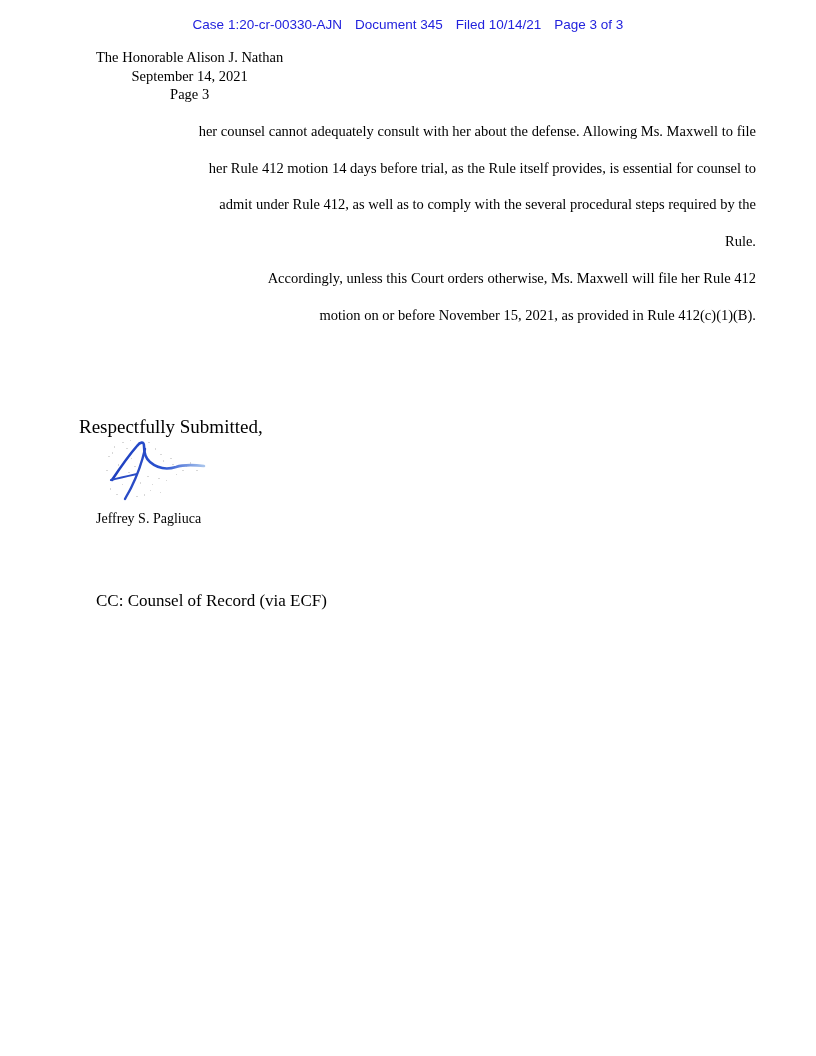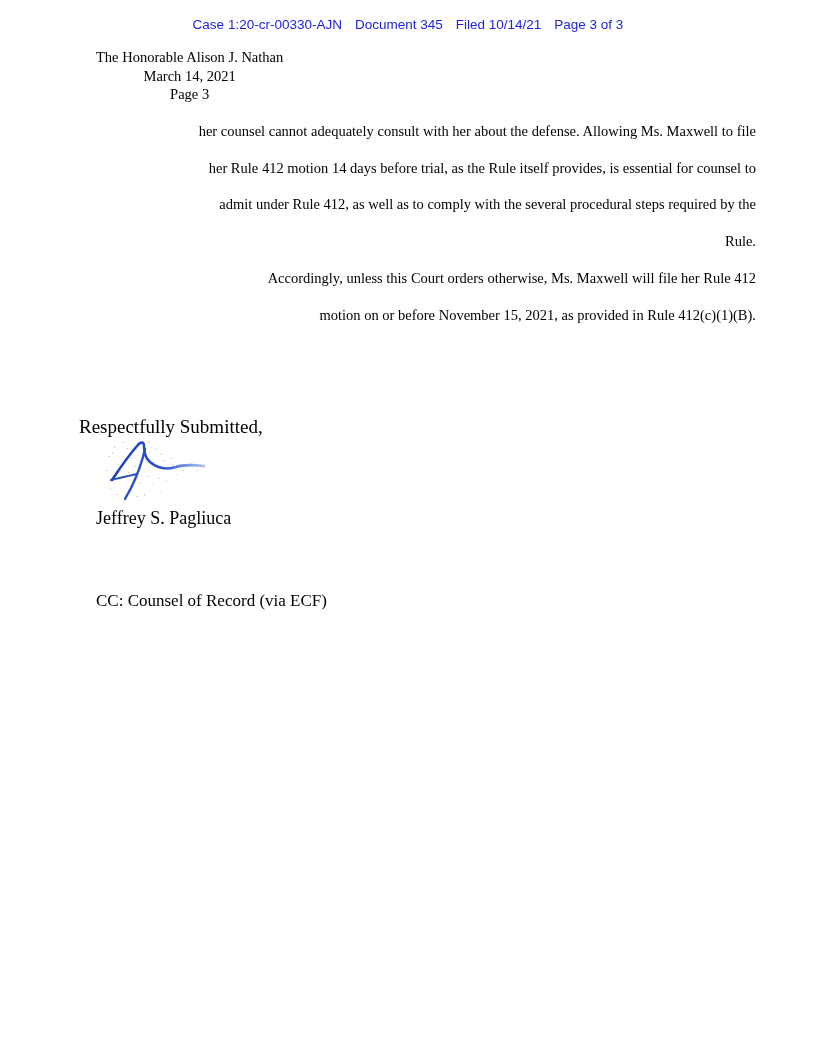--- a/index.html
+++ b/index.html
@@ -56,21 +56,21 @@
     position: absolute;
     top: 436px;
     left: 100px;
     width: 110px;
     height: 66px;
   }
   .signatory-name {
     position: absolute;
     top: 509px;
     left: 96px;
-    font-size: 18px;
+    font-size: 14px;
     line-height: 19px;
     white-space: nowrap;
   }
   .cc-line {
     position: absolute;
     top: 543px;
     left: 96px;
     font-size: 17px;
     line-height: 19px;
     white-space: nowrap;
@@ -84,21 +84,21 @@
 
   <div class="stamp-header">
     <span>Case 1:20-cr-00330-AJN</span>
     <span>Document 345</span>
     <span>Filed 10/14/21</span>
     <span>Page 3 of 3</span>
   </div>
 
   <div class="address-block">
     <div>The Honorable Alison J. Nathan</div>
-    <div>March 14, 2021</div>
+    <div>September 14, 2021</div>
     <div>Page 3</div>
   </div>
 
   <div class="body-text">
     <div class="body-line">her counsel cannot adequately consult with her about the defense. Allowing Ms. Maxwell to file</div>
     <div class="body-line">her Rule 412 motion 14 days before trial, as the Rule itself provides, is essential for counsel to</div>
     <div class="body-line">admit under Rule 412, as well as to comply with the several procedural steps required by the</div>
     <div class="body-line">Rule.</div>
     <div class="body-line indent">Accordingly, unless this Court orders otherwise, Ms. Maxwell will file her Rule 412</div>
     <div class="body-line">motion on or before November 15, 2021, as provided in Rule 412(c)(1)(B).</div>

